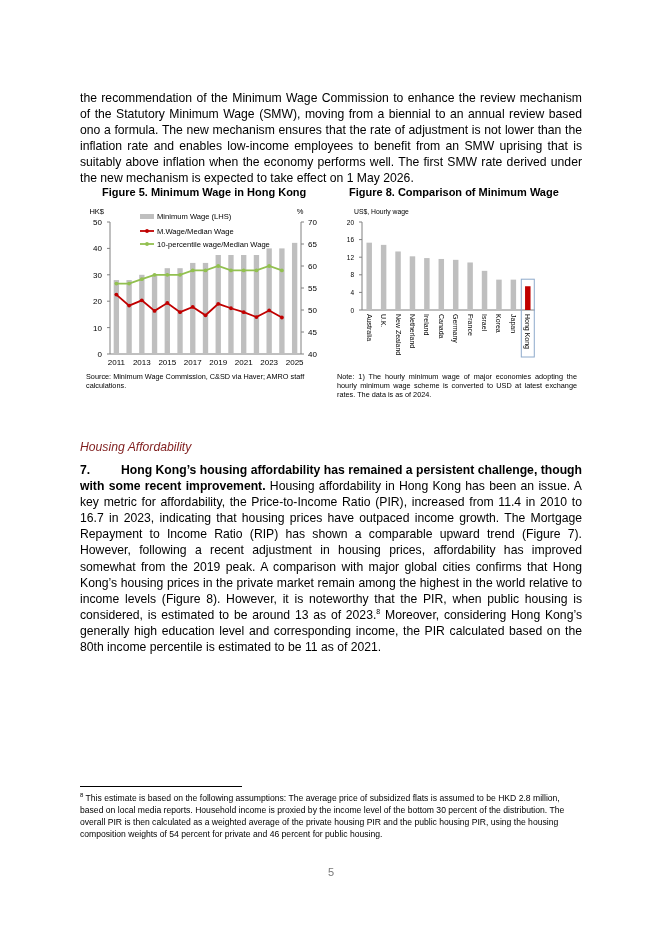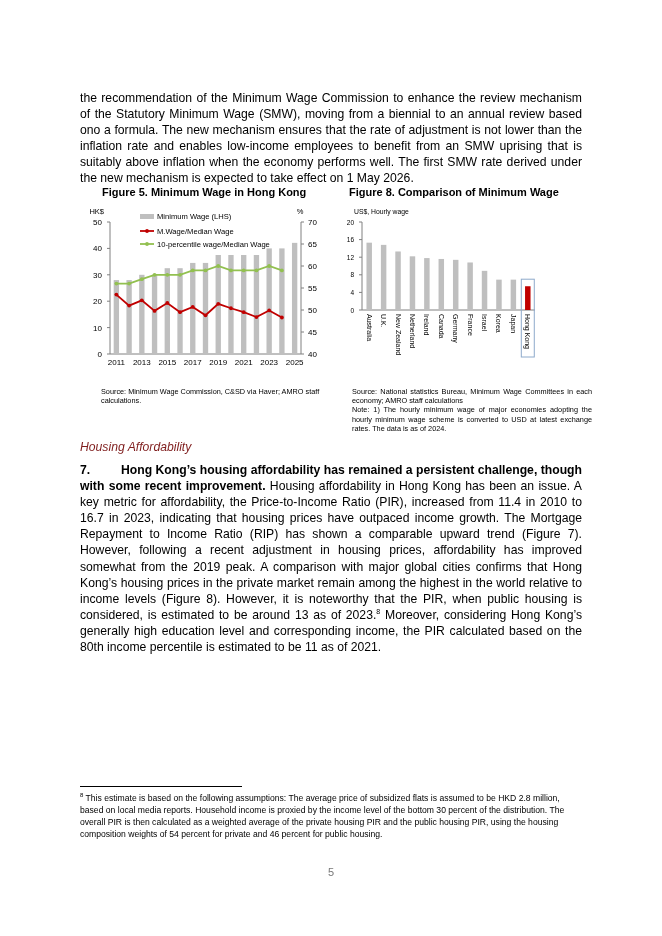--- a/index.html
+++ b/index.html
@@ -4,21 +4,21 @@
 <style>
   html, body { margin:0; padding:0; background:#ffffff; }
   body { width:662px; height:936px; position:relative; overflow:hidden;
          font-family:"Liberation Sans", sans-serif; color:#000; }
   .para { position:absolute; left:80px; width:502px; font-size:12.2px; line-height:16.1px;
           text-align:justify; margin:0; }
   .para1 { top:90px; }
   .fig-title { position:absolute; font-weight:bold; font-size:11px; top:186px; }
   #fig5-title { left:102px; }
   #fig6-title { left:349px; }
-  .src { position:absolute; font-size:7.3px; line-height:9.2px; color:#000; margin:15px; }
+  .src { position:absolute; font-size:7.3px; line-height:9.2px; color:#000; margin:0; }
   #src5 { left:86px; top:372px; width:245px; }
   #src6 { left:337px; top:372px; width:240px; }
   #src6 div { text-align:justify; }
   .section-head { position:absolute; left:80px; top:440px; font-style:italic;
                   color:#7f1d1d; font-size:12.2px; }
   .para2 { top:462px; }
   .para2 .num { font-weight:bold; display:inline-block; width:41px; }
   .para2 .lead { font-weight:bold; }
   sup { font-size:7px; line-height:0; vertical-align:super; }
   .fn-rule { position:absolute; left:80px; top:786px; width:162px; border-top:1px solid #000; }
@@ -169,21 +169,20 @@
     <text x="496.4583333333333" y="314" font-size="7" fill="#000" transform="rotate(90 496.4583333333333 314)">Korea</text>
     <rect x="510.6358333333333" y="279.64" width="5.4783333333333335" height="30.360000000000014" fill="#bfbfbf"></rect>
     <text x="510.875" y="314" font-size="7" fill="#000" transform="rotate(90 510.875 314)">Japan</text>
     <rect x="521.3041666666667" y="279.2" width="12.975" height="77.80000000000001" fill="none" stroke="#8eaacb" stroke-width="1"></rect>
     <rect x="525.0525" y="286.24" width="5.4783333333333335" height="23.75999999999999" fill="#c00000"></rect>
     <text x="525.2916666666666" y="314" font-size="7" fill="#000" transform="rotate(90 525.2916666666666 314)">Hong Kong</text>
   </svg>
 
 <p class="src" id="src5">Source: Minimum Wage Commission, C&amp;SD via Haver; AMRO staff calculations.</p>
 <div class="src" id="src6">
-  <div>Source: National statistics Bureau, Minimum Wage Committees in each economy; AMRO staff calculations</div>
   <div>Note: 1) The hourly minimum wage of major economies adopting the hourly minimum wage scheme is converted to USD at latest exchange rates. The data is as of 2024.</div>
 </div>
 
 <div class="section-head">Housing Affordability</div>
 
 <p class="para para2"><span class="num">7.</span><span class="lead">Hong Kong’s housing affordability has remained a persistent challenge, though with some recent improvement.</span><span> Housing affordability in Hong Kong has been an issue. A key metric for affordability, the Price-to-Income Ratio (PIR), increased from 11.4 in 2010 to 16.7 in 2023, indicating that housing prices have outpaced income growth. The Mortgage Repayment to Income Ratio (RIP) has shown a comparable upward trend (Figure 7). However, following a recent adjustment in housing prices, affordability has improved somewhat from the 2019 peak. A comparison with major global cities confirms that Hong Kong’s housing prices in the private market remain among the highest in the world relative to income levels (Figure 8). However, it is noteworthy that the PIR, when public housing is considered, is estimated to be around 13 as of 2023.</span><sup>8</sup><span>  Moreover, considering Hong Kong’s generally high education level and corresponding income, the PIR calculated based on the 80th income percentile is estimated to be 11 as of 2021.</span></p>
 
 <div class="fn-rule"></div>
 <p class="footnote"><sup>8</sup><span> This estimate is based on the following assumptions: The average price of subsidized flats is assumed to be HKD 2.8 million, based on local media reports. Household income is proxied by the income level of the bottom 30 percent of the distribution. The overall PIR is then calculated as a weighted average of the private housing PIR and the public housing PIR, using the housing composition weights of 54 percent for private and 46 percent for public housing.</span></p>
 

